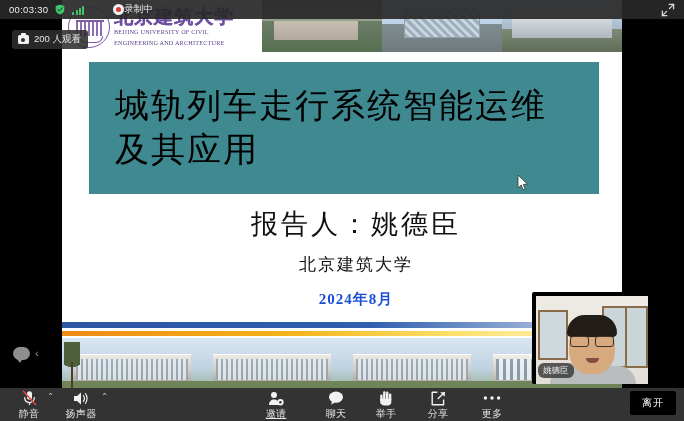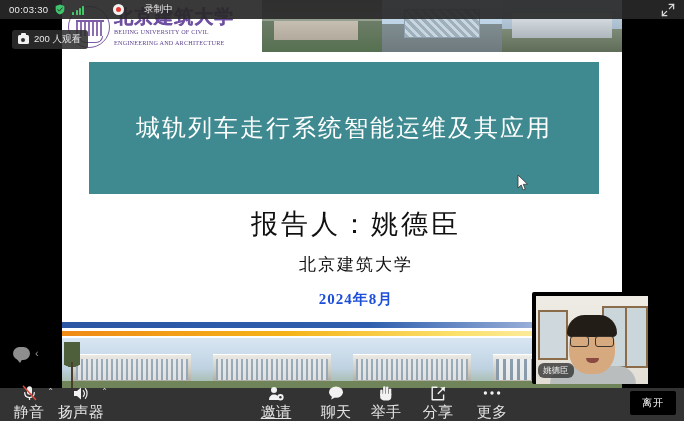--- a/index.html
+++ b/index.html
@@ -83,21 +83,21 @@
   }
 
   
   .title-box {
     position:absolute; left:27px; top:62px; width:510px; height:132px;
     background:#3e8a90;
     display:flex; align-items:center; justify-content:center;
   }
   .title-text {
     font-family:"Liberation Serif","DejaVu Serif",serif;
-    color:#ffffff; font-size:24px; line-height:1.28; text-align:center;
+    color:#000000; font-size:34px; line-height:1.28; 
     letter-spacing:2px; width:458px; font-weight:400;
   }
 
   
   .presenter { position:absolute; left:0; top:208px; width:560px; text-align:center;padding-left:28px; }
   .p-line1 {
     font-family:"Liberation Serif","DejaVu Serif",serif;
     font-size:27px; color:#111; letter-spacing:3px; line-height:1.25; font-weight:500;
   }
   .p-line2 {
@@ -151,21 +151,21 @@
     background:rgba(40,40,40,0.92);
     display:flex; align-items:center; gap:7px; padding-left:9px;
     color:#e9e9e9; font-size:9.5px; z-index:20;
   }
   .tb-timer { font-size:9.5px; color:#ededed; letter-spacing:.3px; }
   .shield { width:10px; height:11px; }
   .signal { display:flex; align-items:flex-end; gap:1.3px; height:10px; }
   .signal i { width:2px; background:#46c46a; display:block; border-radius:.5px; }
   .signal i:nth-child(1){height:3px;} .signal i:nth-child(2){height:5px;}
   .signal i:nth-child(3){height:7px;} .signal i:nth-child(4){height:9px;}
-  .rec { display:flex; align-items:center; gap:20px; margin-left:22px; }
+  .rec { display:flex; align-items:center; gap:0; margin-left:22px; }
   .rec-dot {
     width:11px; height:11px; border-radius:50%;
     background:#f2f2f2; position:relative;
   }
   .rec-dot:after{ content:""; position:absolute; left:3px; top:3px; width:5px; height:5px; border-radius:50%; background:#e03a32; }
   .rec-label { font-size:9.5px; color:#eee; }
   .expand-btn {
     position:absolute; right:9px; top:3px; width:14px; height:14px; z-index:21; cursor:pointer;
   }
 
@@ -224,21 +224,21 @@
   .toolbar {
     position:absolute; left:0; bottom:0; width:684px; height:33px;
     background:#333333; z-index:30;
   }
   .tb-item {
     position:absolute; bottom:2px;
     display:flex; flex-direction:column; align-items:center; justify-content:flex-end;
     width:52px; cursor:pointer; color:#e6e6e6;
   }
   .tb-ico { height:16px; display:flex; align-items:center; justify-content:center; margin-bottom:3px; }
-  .tb-label { font-size:15px; color:#e2e2e2; line-height:1; letter-spacing:.3px; }
+  .tb-label { font-size:10px; color:#e2e2e2; line-height:1; letter-spacing:.3px; }
   .caret { position:absolute; top:2px; font-size:8px; color:#d6d6d6; }
   .tb-left-1 { left:3px; }
   .tb-left-2 { left:55px; }
   .leave-btn {
     position:absolute; right:8px; bottom:6px;
     background:#000000; color:#fff; font-size:10px;
     padding:5px 12px; border-radius:2px; cursor:pointer; border:none;
     letter-spacing:1px;
   }
 </style>

